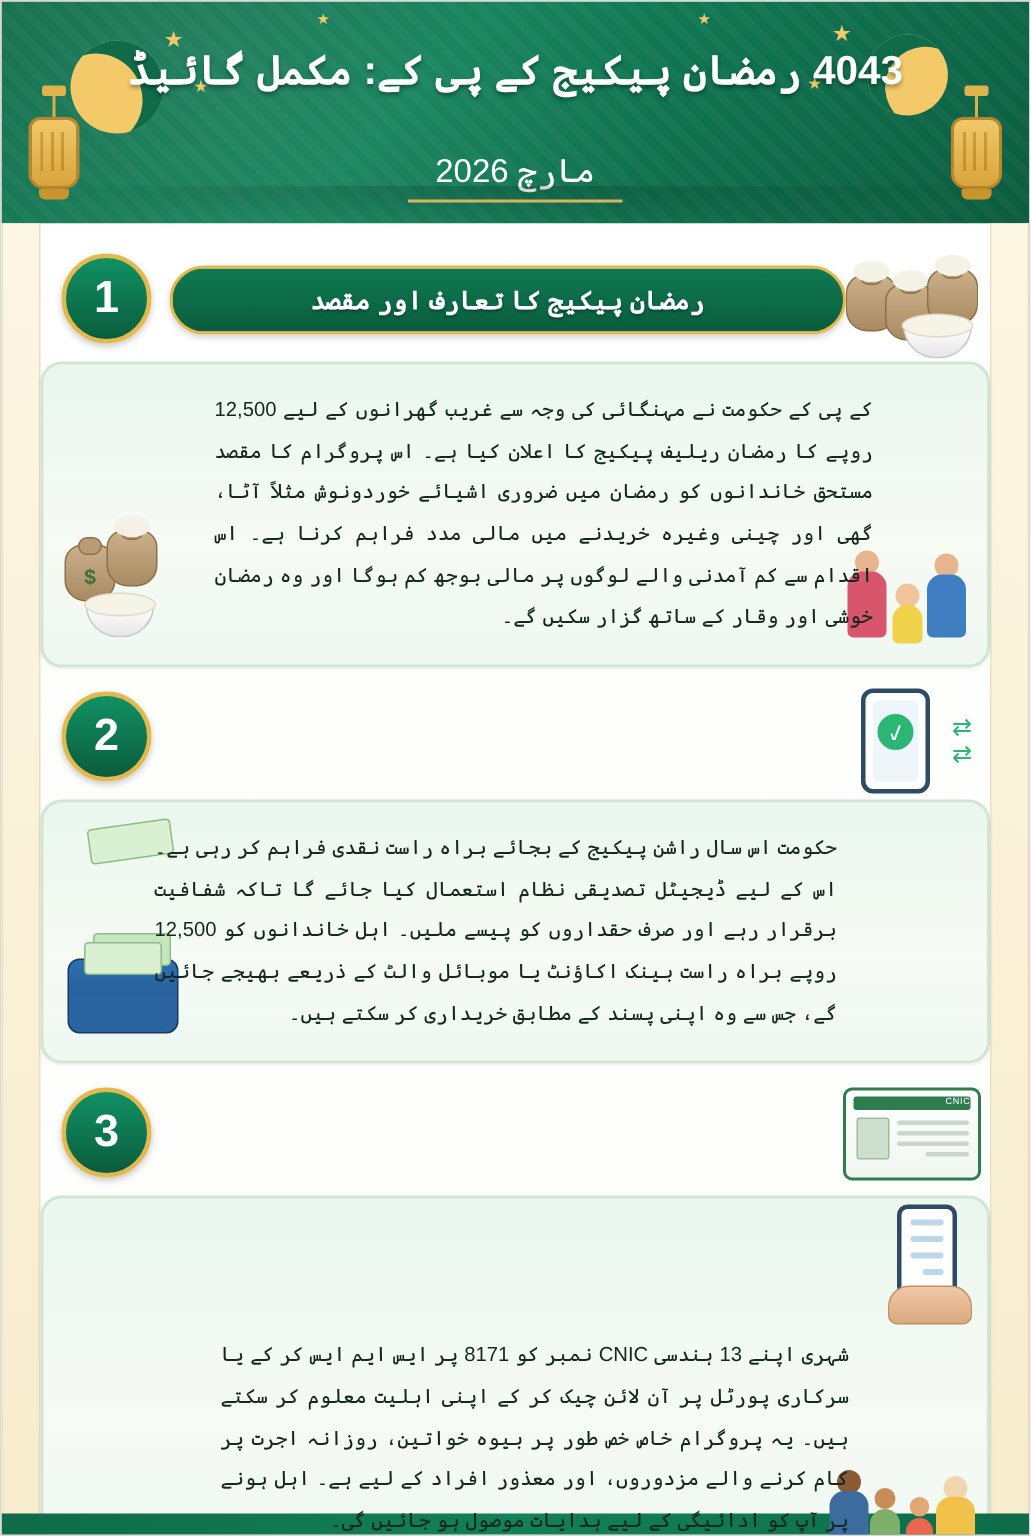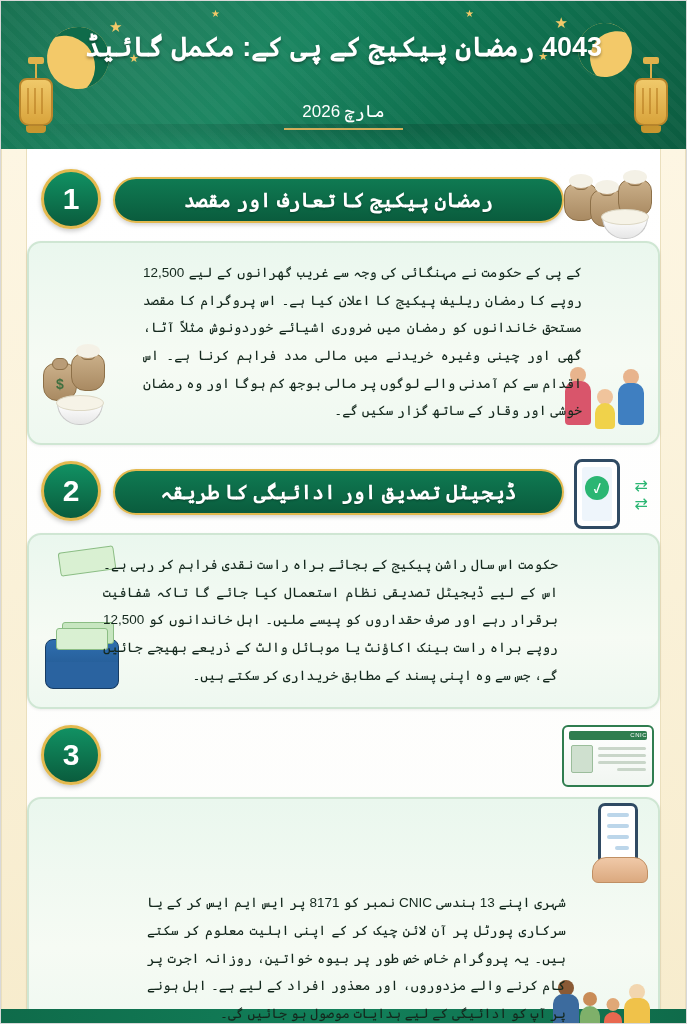--- a/index.html
+++ b/index.html
@@ -84,21 +84,21 @@
     direction: rtl;
   }
   .title-sub-wrap {
     position: absolute;
     left: 0; right: 0; top: 98px;
     text-align: center;
   }
   .title-sub {
     display: inline-block;
     color: #ffffff;
-    font-size: 17px;
+    font-size: 22px;
     padding: 2px 18px 6px;
     border-bottom: 2px solid #f3c969;
     direction: rtl;
   }
 
   
   .body-area {
     position: relative;
     height: 876px;
     background:
@@ -128,21 +128,21 @@
     left: 86px; right: 96px; top: 14px;
     height: 46px;
     background: linear-gradient(180deg, #0f7a52, #0a5c3d);
     border: 2px solid #e3b94f;
     border-radius: 24px;
     display: flex; align-items: center; justify-content: center;
     box-shadow: 0 2px 4px rgba(0,0,0,.18);
   }
   .ribbon span {
     color: #ffffff;
-    font-size: 20px;
+    font-size: 17px;
     font-weight: bold;
     direction: rtl;
     text-shadow: 0 1px 2px rgba(0,0,0,.3);
     padding: 0 8px;
   }
   .num-badge {
     position: absolute;
     left: 14px; top: 6px;
     width: 60px; height: 60px;
     border-radius: 50%;
@@ -381,23 +381,20 @@
           </div>
         </div>
 
         <p>کے پی کے حکومت نے مہنگائی کی وجہ سے غریب گھرانوں کے لیے 12,500 روپے کا رمضان ریلیف پیکیج کا اعلان کیا ہے۔ اس پروگرام کا مقصد مستحق خاندانوں کو رمضان میں ضروری اشیائے خوردونوش مثلاً آٹا، گھی اور چینی وغیرہ خریدنے میں مالی مدد فراہم کرنا ہے۔ اس اقدام سے کم آمدنی والے لوگوں پر مالی بوجھ کم ہوگا اور وہ رمضان خوشی اور وقار کے ساتھ گزار سکیں گے۔</p>
       </div>
     </div>
 
     <div class="section">
       <div class="section-head">
         <div class="num-badge">2</div>
-        <div class="ribbon">
-          <span>ڈیجیٹل تصدیق اور ادائیگی کا طریقہ</span>
-        </div>
         <div class="head-icon">
           <div class="phone" style="position:absolute; right:34px; top:2px;">
             <div class="screen"></div>
             <div class="check">✓</div>
           </div>
           <div class="arrows" style="position:absolute; right:6px; top:20px;">⇄<br>⇄</div>
         </div>
       </div>
 
       <div class="card c2">

